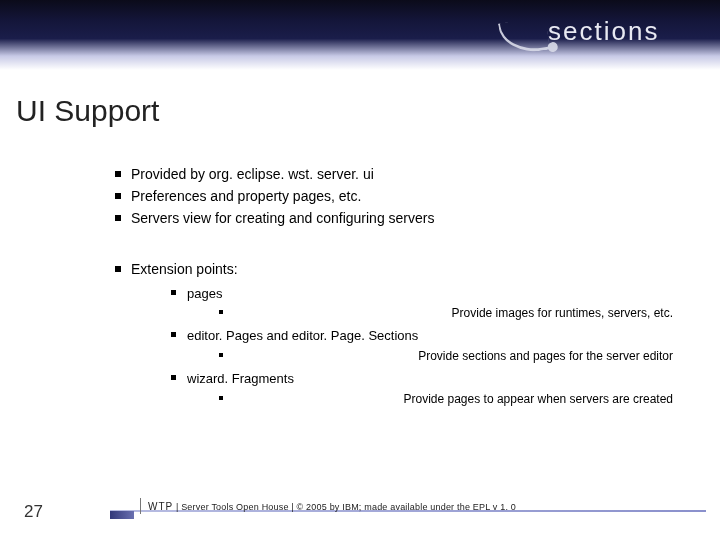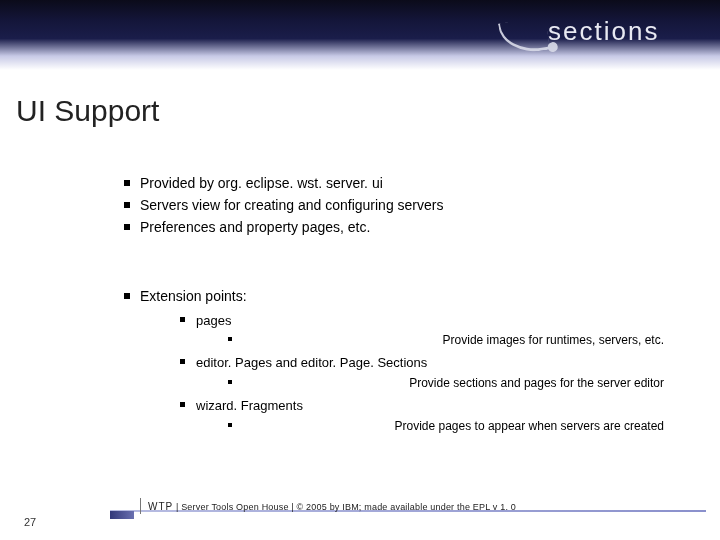--- a/index.html
+++ b/index.html
@@ -67,21 +67,21 @@
   .content {
     position: absolute;
     top: 158px;
     left: 108px;
     right: 40px;
     font-size: 14px;
     line-height: 1.35;
   }
   .content ul {
     list-style: none;
-    margin: 16px;
+    margin: 7px;
     padding: 0;
   }
   .content > ul > li {
     position: relative;
     padding-left: 16px;
     margin-bottom: 3px;
     font-size: 14px;
   }
   .content > ul > li::before {
     content: "";
@@ -141,22 +141,22 @@
     position: absolute;
     top: 19px;
     left: 110px;
     width: 24px;
     height: 8px;
     background: linear-gradient(to right, #33397a, #6a70b0);
   }
   .page-num {
     position: absolute;
     left: 24px;
-    top: 24px;
-    font-size: 11px;
+    top: 10px;
+    font-size: 17px;
     color: #333;
   }
   .footer-text {
     position: absolute;
     left: 148px;
     top: 9px;
     font-size: 9px;
     color: #222;
     letter-spacing: 0.2px;
   }
@@ -182,22 +182,22 @@
 <div class="eclipse-logo">
   <div class="swirl"></div>
   <div class="wordmark">sections</div>
 </div>
 
 <div class="slide-title">UI Support</div>
 
 <div class="content">
   <ul>
     <li>Provided by org. eclipse. wst. server. ui</li>
+    <li>Preferences and property pages, etc.</li>
     <li>Servers view for creating and configuring servers</li>
-    <li>Preferences and property pages, etc.</li>
   </ul>
   <div class="gap"></div>
   <ul>
     <li>
       <span>Extension points:</span>
       <ul class="level2">
         <li>
           <span>pages</span>
           <ul class="level3">
             <li>Provide images for runtimes, servers, etc.</li>

